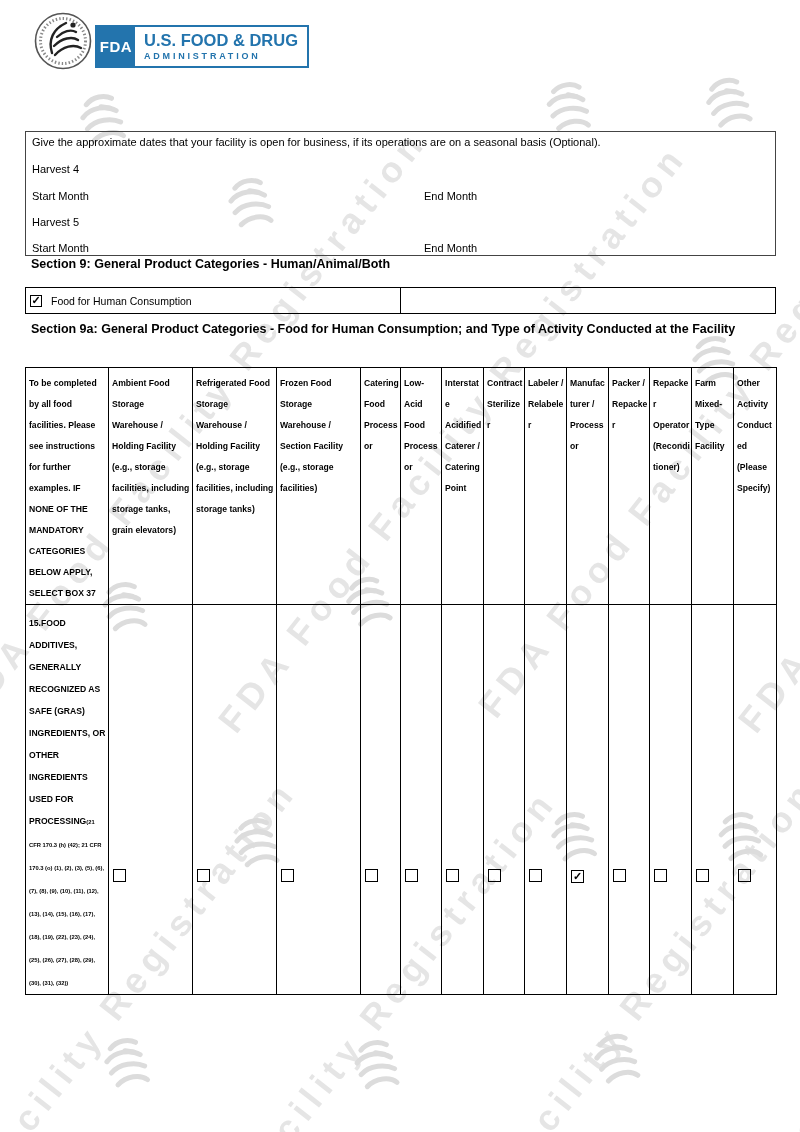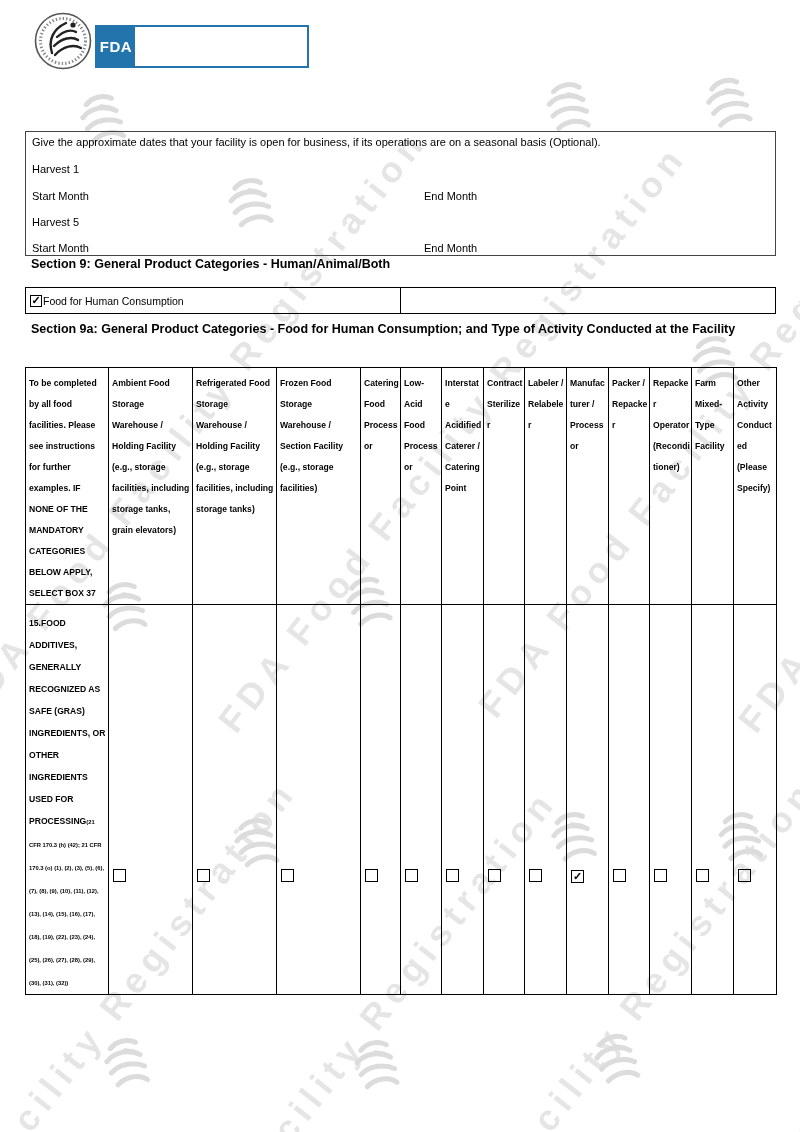--- a/index.html
+++ b/index.html
@@ -62,21 +62,21 @@
   .sec-title { position:absolute; left:31px; font-weight:bold; font-size:12.5px; }
   .t9  { top:257px; }
   .t9a { top:319px; width:735px; line-height:1.65; }
   
   .s9-box {
     position:absolute; left:25px; top:287px; width:751px; height:27px;
     border:1.5px solid #000; display:flex;
   }
   .s9-cell { display:flex; align-items:center; padding-left:4px; width:50%; }
   .s9-cell:first-child { border-right:1px solid #000; }
-  .s9-cell .lbl { font-size:10.5px; margin-left:1px; }
+  .s9-cell .lbl { font-size:10.5px; margin-left:1px;padding-left:8px; }
   .cb {
     width:12px; height:12px; border:1.6px solid #000; flex:none;
     display:inline-flex; align-items:center; justify-content:center;
     font-size:11px; font-weight:bold; line-height:1;
   }
   
   .activity { position:absolute; left:25px; top:367px; width:751px;
     border-collapse:collapse; table-layout:fixed; }
   .activity td { border:1px solid #000; vertical-align:top; overflow:hidden; }
   .activity .head td {
@@ -170,25 +170,29 @@
         <path d="M33 12 C20 18 15 29 19 42"></path>
         <path d="M22 44 C30 35 41 33 48 37"></path>
         <path d="M21 35 C29 27 39 25 45 29"></path>
         <path d="M24 26 C30 20 38 18 43 21"></path>
       </g>
       <circle cx="40" cy="14" r="2.6" fill="#222"></circle>
     </svg>
 
     <div class="fda-lockup">
       <div class="fda-box">FDA</div>
+      <div class="fda-text">
+        <div class="fda-line1">U.S. FOOD &amp; DRUG</div>
+        <div class="fda-line2">ADMINISTRATION</div>
+      </div>
     </div>
 
     <div class="seasonal">
       <div class="s-line s1">Give the approximate dates that your facility is open for business, if its operations are on a seasonal basis (Optional).</div>
-      <div class="s-line s2">Harvest 1</div>
+      <div class="s-line s2">Harvest 4</div>
       <div class="s-line s3">Start Month</div>
       <div class="s-line s3 end-label">End Month</div>
       <div class="s-line s4">Harvest 5</div>
       <div class="s-line s5">Start Month</div>
       <div class="s-line s5 end-label">End Month</div>
     </div>
 
     <div class="sec-title t9">Section 9: General Product Categories - Human/Animal/Both</div>
     <div class="s9-box">
       <div class="s9-cell">

